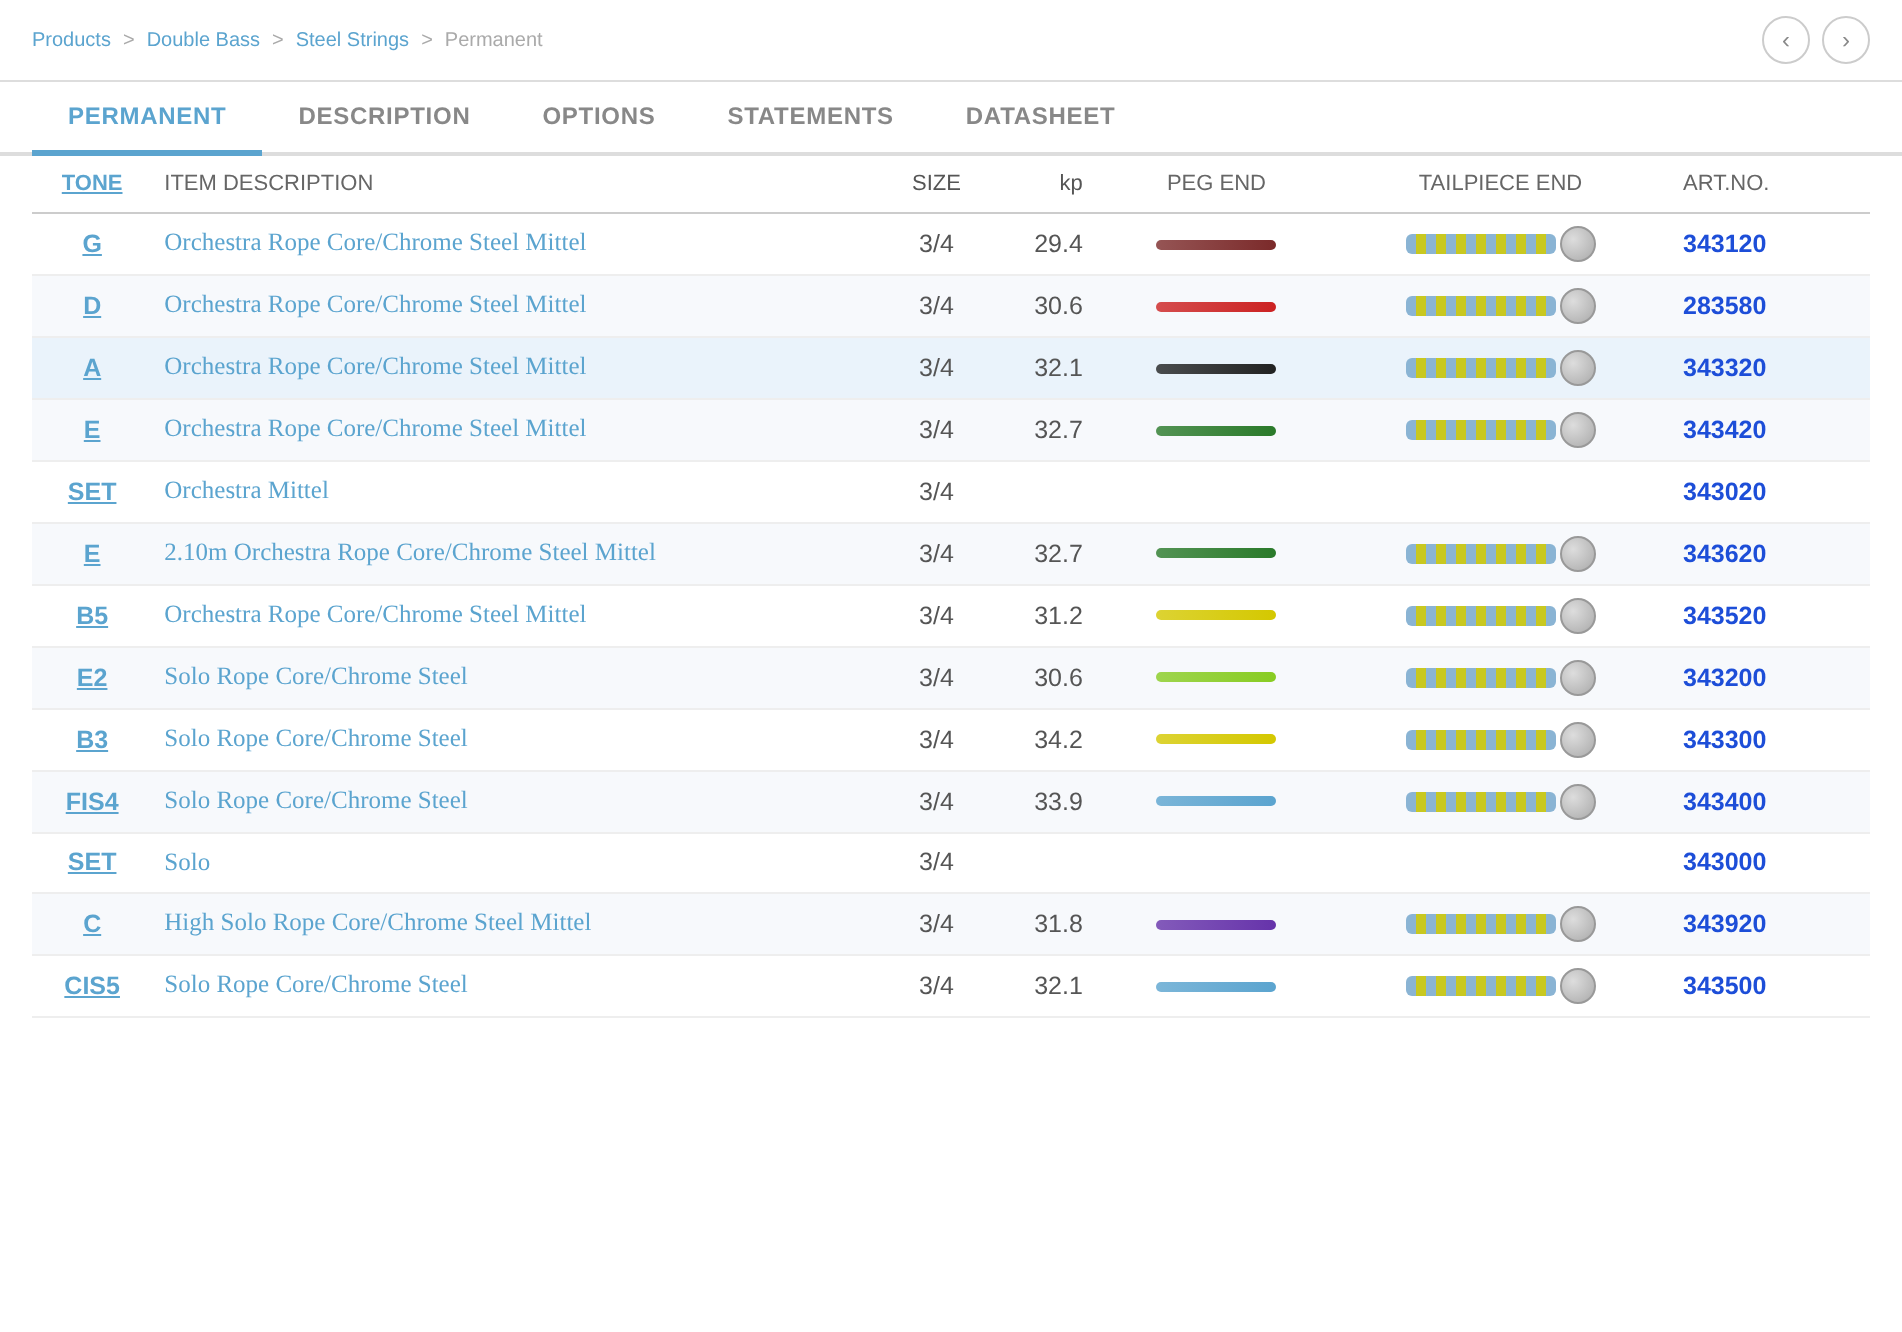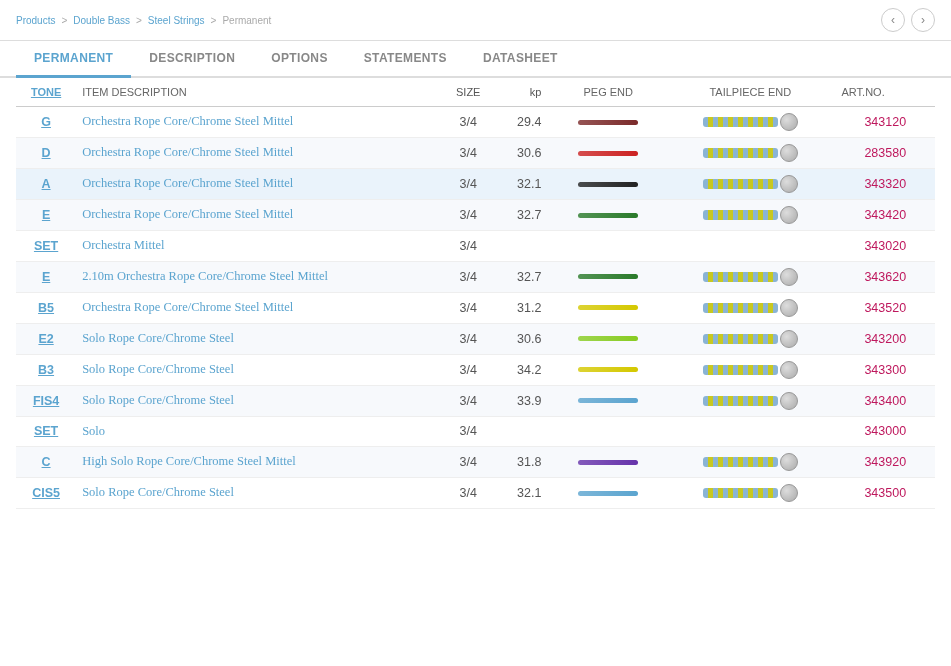--- a/index.html
+++ b/index.html
@@ -46,21 +46,21 @@
     tbody tr:nth-child(odd) { background: #fff; }
     tbody tr:nth-child(even) { background: #f7f9fc; }
     tbody tr.highlight-row { background: #eaf3fb; }
 
     .tone-cell { color: #5ba4cf; font-weight: bold; text-align: center; min-width: 38px; text-decoration: underline; }
     .desc-cell { color: #5ba4cf; min-width: 200px; line-height: 1.4; font-family: Liberation Serif, serif; }
     .size-cell { text-align: center; color: #555; }
     .kp-cell { text-align: right; color: #555; padding-right: 10px; }
     .peg-cell { text-align: center; min-width: 80px; }
     .tail-cell { text-align: center; min-width: 120px; }
-    .artno-cell { text-align: center; color: #be185d; min-width: 70px; }
+    .artno-cell { text-align: left; color: #1d4ed8; min-width: 70px; font-weight: bold; }
 
     
     .peg-end { display: inline-flex; align-items: center; height: 16px; position: relative; }
     .string-line {
       display: inline-block; height: 5px; border-radius: 3px; width: 60px;
       position: relative;
     }
     .tail-end { display: inline-flex; align-items: center; gap: 2px; }
     .tail-string {
       display: inline-block; width: 75px; height: 10px; border-radius: 3px;

